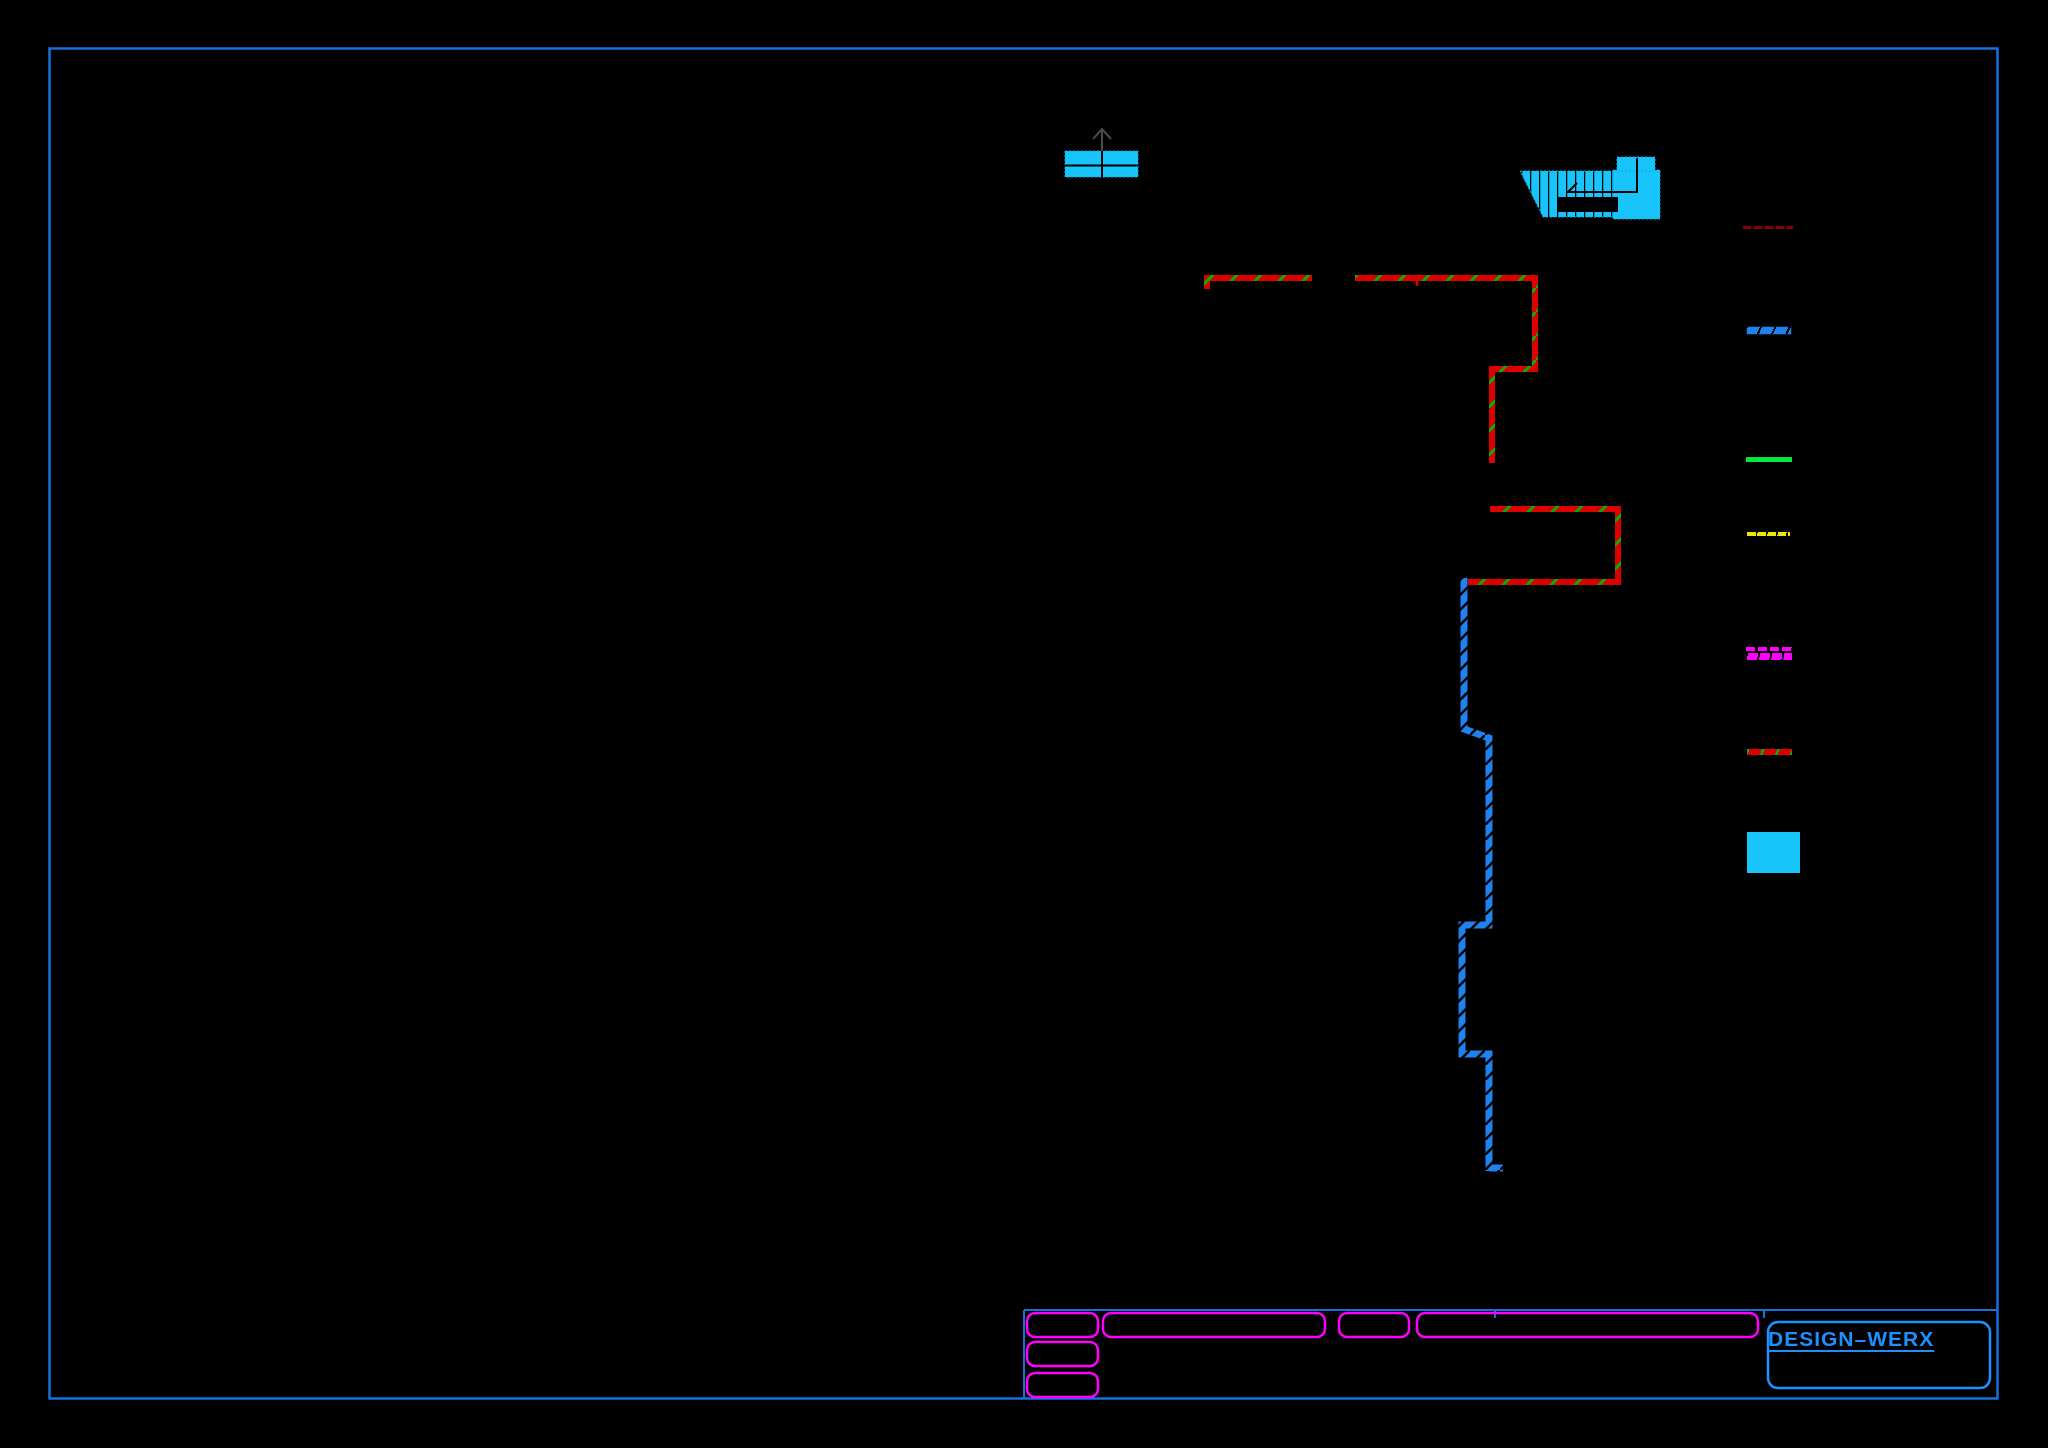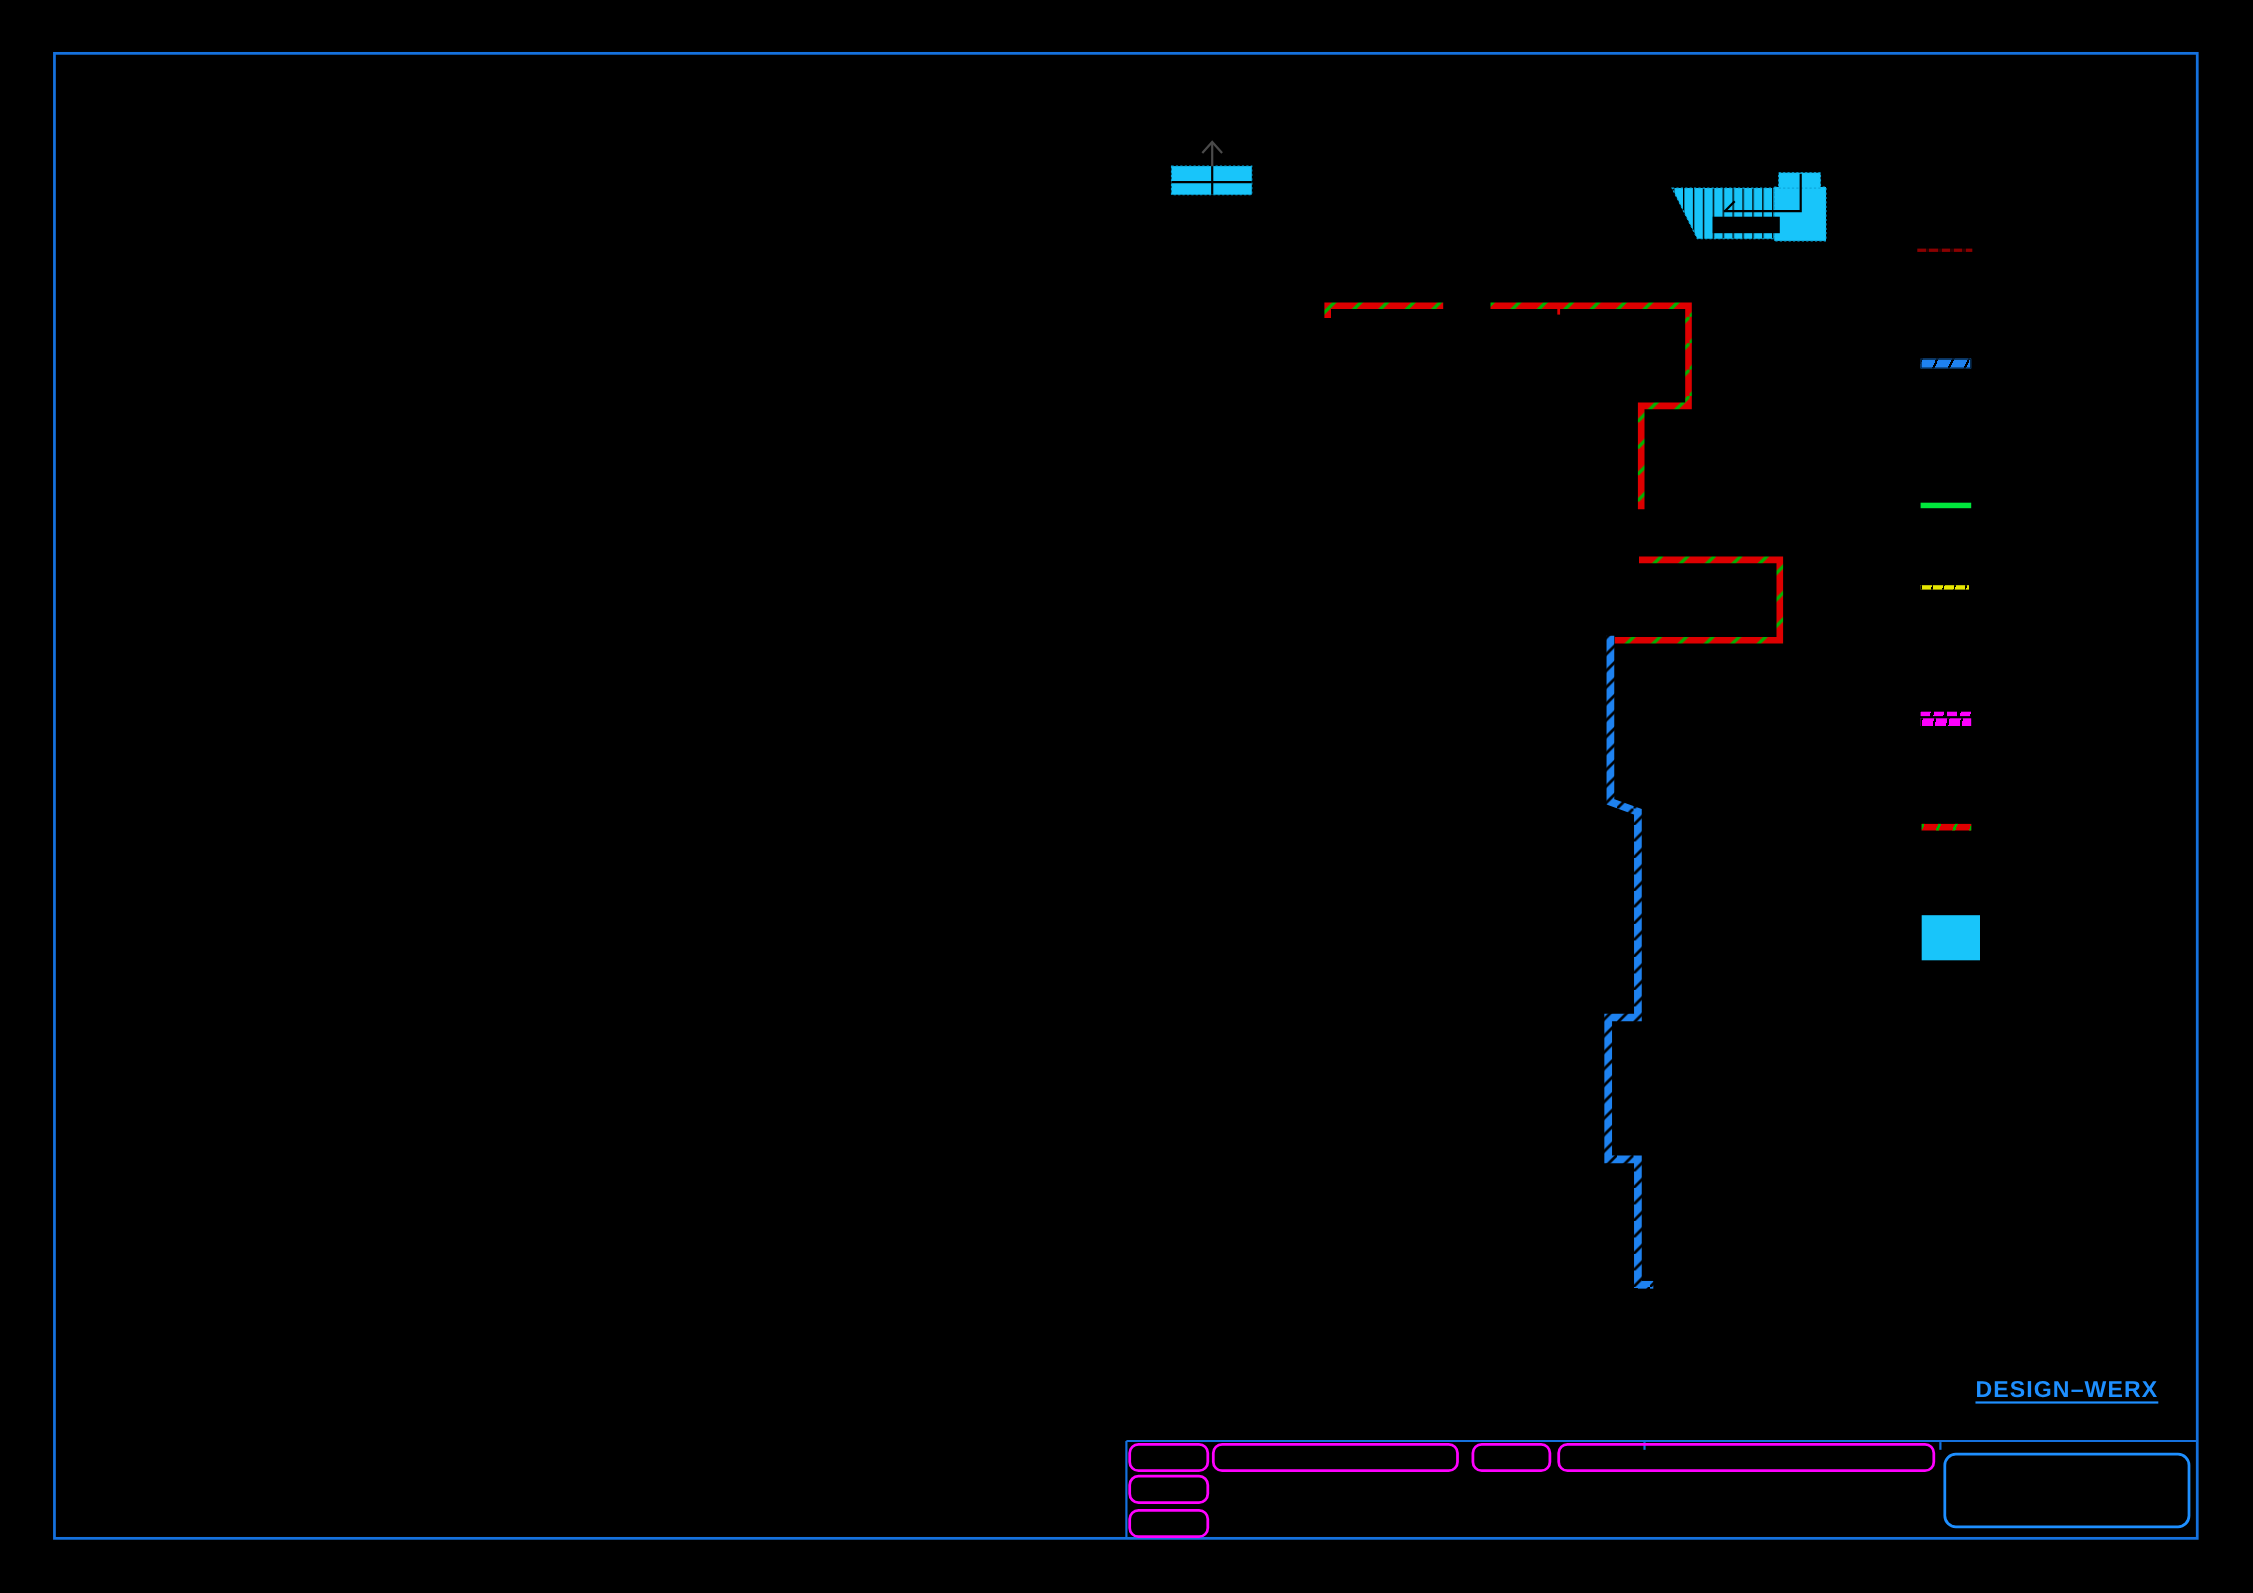--- a/index.html
+++ b/index.html
@@ -33,21 +33,21 @@
        background-image:repeating-linear-gradient(100deg,#000 0 1.5px,transparent 1.5px 10px);}
   .lg5{left:1746px;top:647px;width:46px;height:13px;}
   .lg5 .band-a{height:4px;background:repeating-linear-gradient(100deg,var(--c) 0 9px,transparent 9px 12px);}
   .lg5 .band-b{height:7px;margin-top:2px;background-color:var(--c);
        background-image:repeating-linear-gradient(100deg,#000 0 2px,transparent 2px 12px);}
   .lg6{left:1747px;top:749px;width:45px;height:6px;background-color:var(--c);
        background-image:repeating-linear-gradient(112deg,var(--hatch-green) 0 2.5px,transparent 2.5px 14px);}
   .lg7{left:1747px;top:832px;width:53px;height:41px;background:var(--c);}
 
   
-  .logo-text{position:absolute;left:1768px;top:1252px;width:222px;text-align:center;
+  .logo-text{position:absolute;left:1768px;top:1327px;width:222px;
              font-weight:bold;font-size:21px;letter-spacing:1px;color:var(--logo-blue);
              text-decoration:underline;text-underline-offset:4px;}
 </style>
 </head>
 <body>
 
 <div id="canvas">
 
   <svg width="2048" height="1448" viewBox="0 0 2048 1448">
     <defs>

